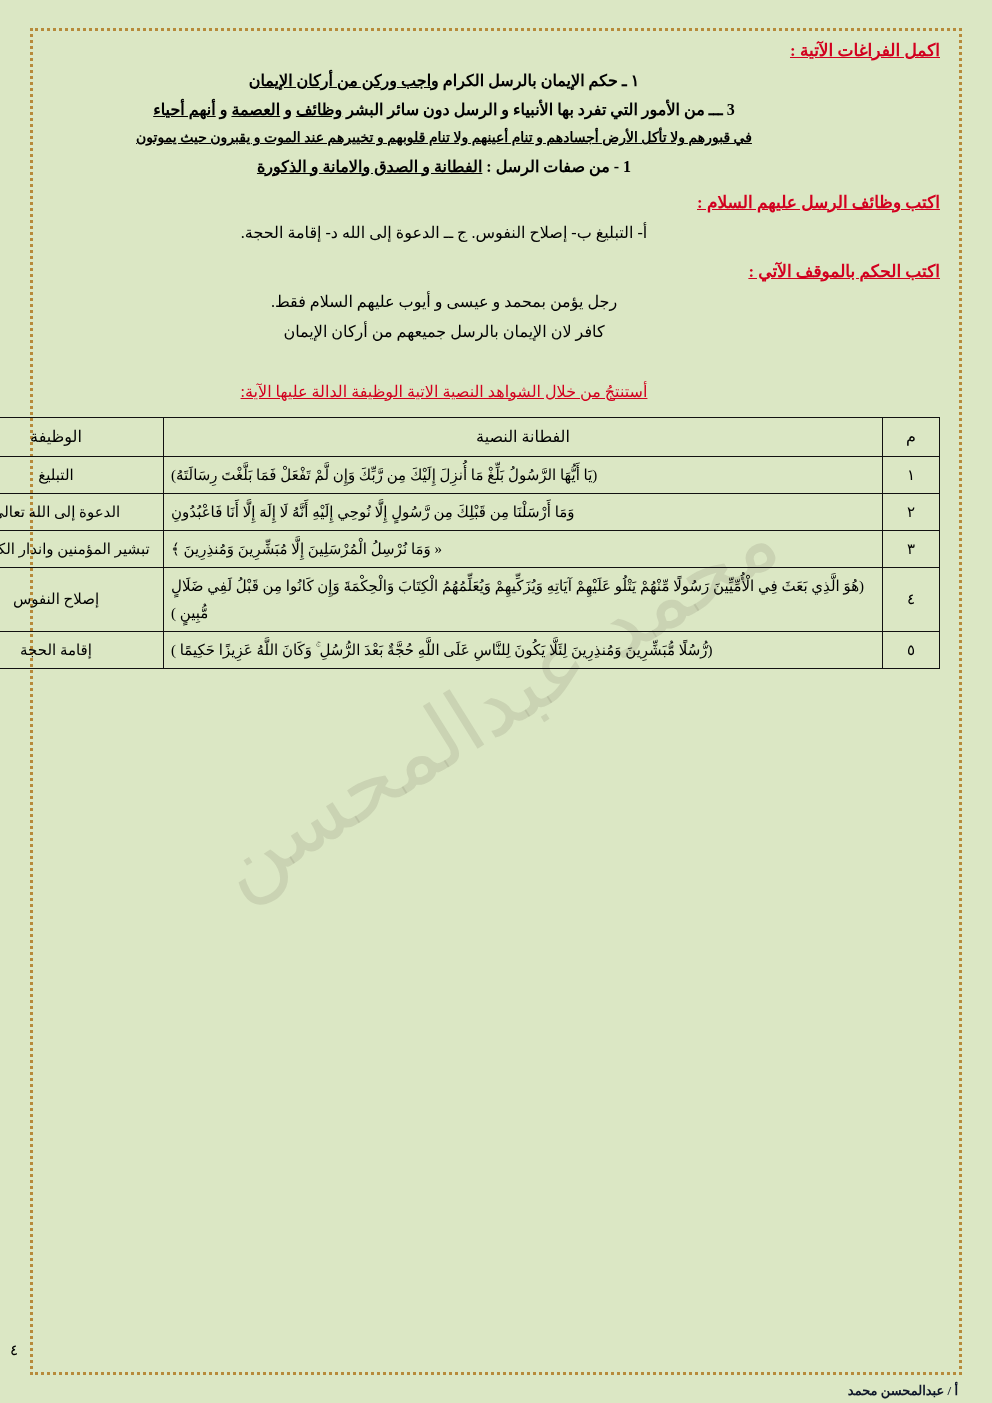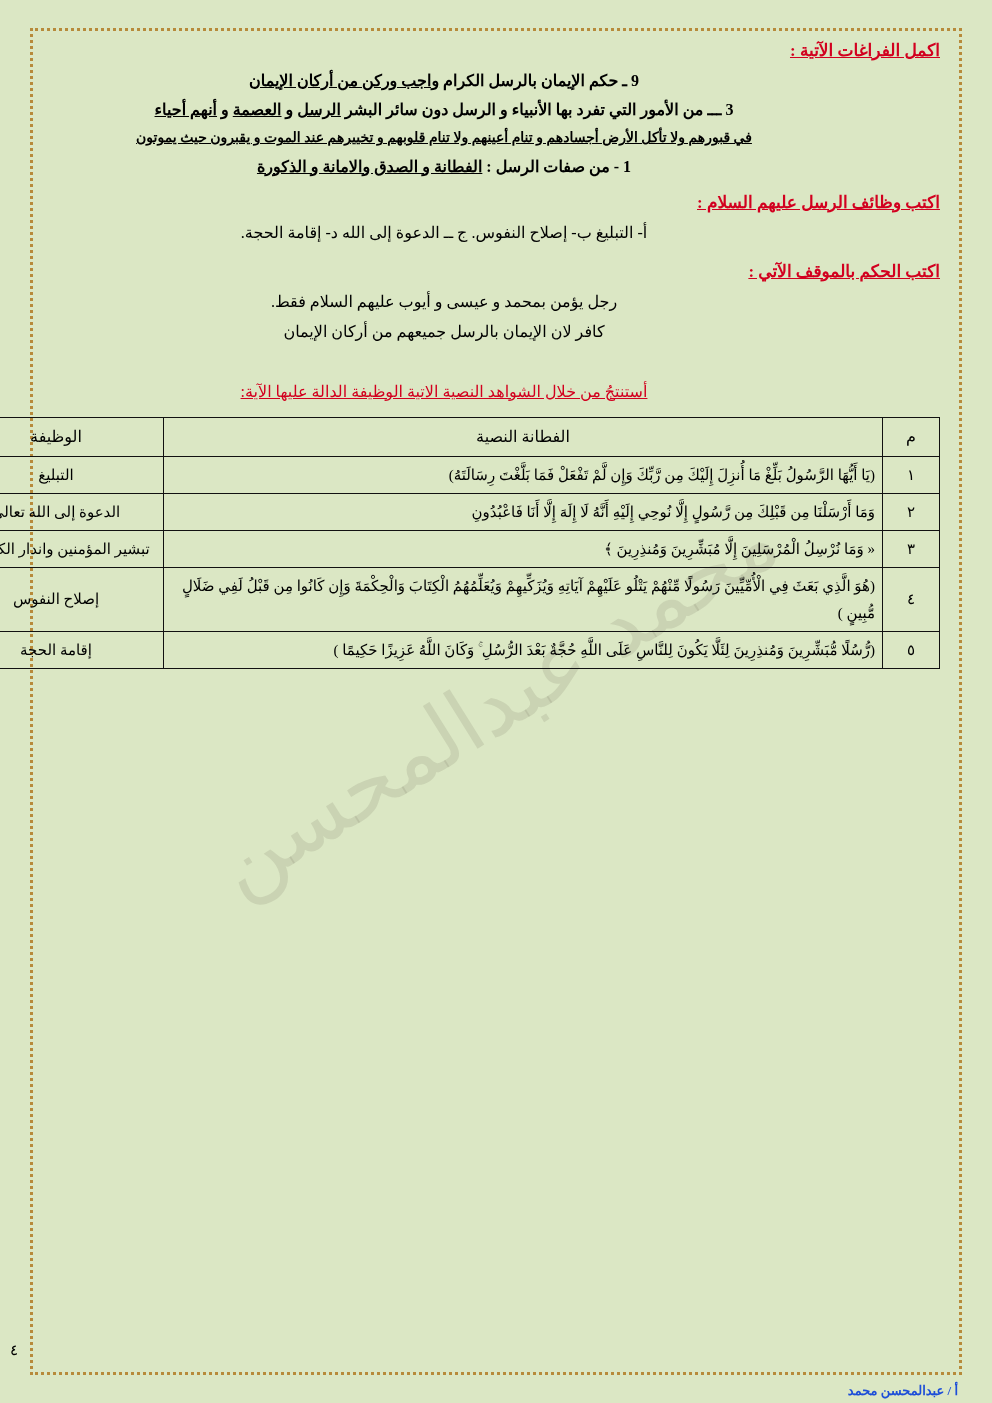--- a/index.html
+++ b/index.html
@@ -122,64 +122,64 @@
   table.shawahed th {
     font-weight: normal;
     text-align: center;
     font-size: 16px;
   }
   .col-num { width: 42px; text-align: center; }
   .col-text { width: auto; text-align: center; }
   .col-func { width: 200px; text-align: center; }
 
   .ayah {
-    text-align: right;
+    text-align: left;
     font-size: 14.5px;
     line-height: 1.9;
     margin-top: 12px;
   }
 
   .page-num {
     position: absolute;
     left: 10px;
     bottom: 44px;
     font-size: 15px;
     z-index: 2;
   }
   .footer-name {
     position: absolute;
     right: 34px;
     bottom: 4px;
-    color: #1d4ed8;
+    color: #0f172a;
     font-weight: bold;
     font-size: 13px;
     z-index: 3;
   }
 </style>
 </head>
 <body>
 
 <div class="page-frame"></div>
 
 <div class="watermark">
   <span>محمد عبدالمحسن</span>
 </div>
 
 <div class="content layer">
 
   <div class="hdr-red">اكمل الفراغات الآتية :</div>
 
   <div class="q-line indent">
-    <span>9 ـ حكم الإيمان بالرسل الكرام</span>
+    <span>١ ـ حكم الإيمان بالرسل الكرام</span>
     <span class="u">واجب وركن من أركان الإيمان</span>
   </div>
 
   <div class="q-line indent">
     <span>3 ـــ من الأمور التي تفرد بها الأنبياء و الرسل دون سائر البشر</span>
-    <span class="u">الرسل</span>
+    <span class="u">وظائف</span>
     <span>و</span>
     <span class="u">العصمة</span>
     <span>و</span>
     <span class="u">أنهم أحياء</span>
   </div>
 
   <div class="small-bold">في قبورهم ولا تأكل الأرض أجسادهم و تنام أعينهم ولا تنام قلوبهم و تخييرهم عند الموت و يقبرون حيث يموتون</div>
 
   <div class="q-line indent">
     <span>1 - من صفات الرسل :</span>

